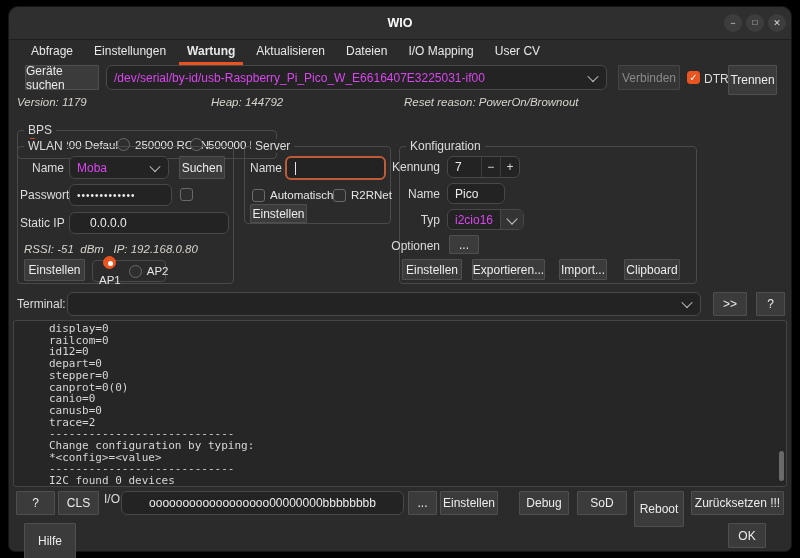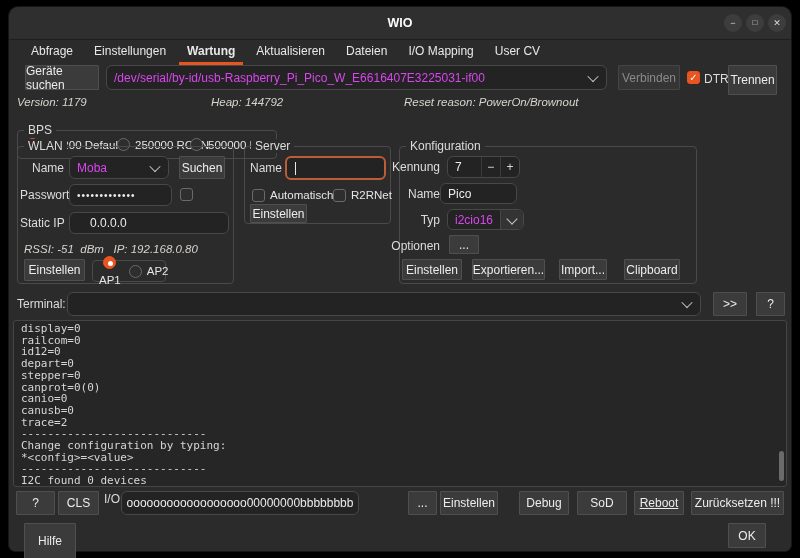--- a/index.html
+++ b/index.html
@@ -54,21 +54,21 @@
   .ital{position:absolute;font-style:italic;font-size:11.5px;color:#d8d4ce;white-space:pre;}
   .radrow{position:absolute;display:flex;align-items:center;gap:5px;}
   .frame{position:absolute;border:1px solid #4a4a4a;border-radius:4px;box-sizing:border-box;
          display:flex;align-items:center;}
   .spin{position:absolute;background:#232323;border:1px solid #484848;border-radius:6px;
         display:flex;box-sizing:border-box;color:#ececec;}
   .spin .sval{width:30px;display:flex;align-items:center;padding-left:7px;font-size:12px;}
   .spin .sbtn{width:21px;display:flex;align-items:center;justify-content:center;
               border-left:1px solid #3c3c3c;font-size:12px;color:#d8d8d8;}
   .term{position:absolute;background:#262626;border:1px solid #454545;border-radius:3px;
-        box-sizing:border-box;overflow:hidden;}
+        box-sizing:border-box;overflow:hidden;padding-left:28px;}
   .term pre{margin:0;padding:2px 0 0 7px;font-family:"DejaVu Sans Mono",monospace;
             font-size:11px;line-height:11.7px;color:#d6d6d6;}
   .thumb{position:absolute;right:2px;width:5px;border-radius:3px;background:#6a6a6a;}
   .caret{width:1px;height:13px;background:#e8e8e8;margin-left:1px;}
 </style>
 </head>
 <body>
 
 <div class="window">
 
@@ -164,21 +164,21 @@
 
   <div class="group" style="left:390px;top:139px;width:298px;height:138px;">
     <span class="legend">Konfiguration</span>
     <span class="flabel" style="right:256px;top:13px;">Kennung</span>
     <div class="spin" style="left:47px;top:9px;width:73px;height:22px;">
       <span class="sval">7</span>
       <span class="sbtn">−</span>
       <span class="sbtn">+</span>
     </div>
     <span class="flabel" style="right:256px;top:40px;">Name</span>
-    <div class="entry" style="left:40px;top:36px;width:77px;height:21px;">Pico</div>
+    <div class="entry" style="left:47px;top:36px;width:58px;height:21px;">Pico</div>
     <span class="flabel" style="right:256px;top:66px;">Typ</span>
     <div class="combo" style="left:47px;top:62px;width:77px;height:21px;">
       <span class="val">i2cio16</span>
       <span class="chevbox">
           <span class="chev"></span>
         </span>
     </div>
     <span class="flabel" style="right:256px;top:92px;">Optionen</span>
     <div class="btn" style="left:49px;top:88px;width:30px;height:19px;">...</div>
     <div class="btn" style="left:2px;top:112px;width:60px;height:21px;">Einstellen</div>
@@ -209,24 +209,24 @@
 Change configuration by typing:
 *&lt;config&gt;=&lt;value&gt;
 ----------------------------
 I2C found 0 devices</pre>
     <div class="thumb" style="top:130px;height:30px;"></div>
   </div>
 
   <div class="btn" style="left:7px;top:484px;width:39px;height:24px;">?</div>
   <div class="btn" style="left:49px;top:484px;width:41px;height:24px;">CLS</div>
   <span class="flabel" style="left:95px;top:485px;">I/O</span>
-  <div class="entry" style="left:112px;top:484px;width:238px;height:24px;justify-content:center;">oooooooooooooooooo00000000bbbbbbbb</div>
+  <div class="entry" style="left:112px;top:484px;width:283px;height:24px;justify-content:center;">oooooooooooooooooo00000000bbbbbbbb</div>
   <div class="btn" style="left:399px;top:484px;width:29px;height:24px;">...</div>
   <div class="btn" style="left:431px;top:484px;width:58px;height:24px;">Einstellen</div>
   <div class="btn" style="left:510px;top:484px;width:50px;height:24px;">Debug</div>
   <div class="btn" style="left:568px;top:484px;width:50px;height:24px;">SoD</div>
-  <div class="btn" style="left:625px;top:484px;width:50px;height:24px;text-decoration:underline;">Reboot</div>
+  <div class="btn" style="left:625px;top:484px;width:50px;height:36px;">Reboot</div>
   <div class="btn" style="left:682px;top:484px;width:93px;height:24px;">Zurücksetzen !!!</div>
 
   <div class="btn" style="left:15px;top:516px;width:52px;height:36px;">Hilfe</div>
   <div class="btn" style="left:719px;top:516px;width:38px;height:25px;">OK</div>
 
 </div>
 
 </body></html>

